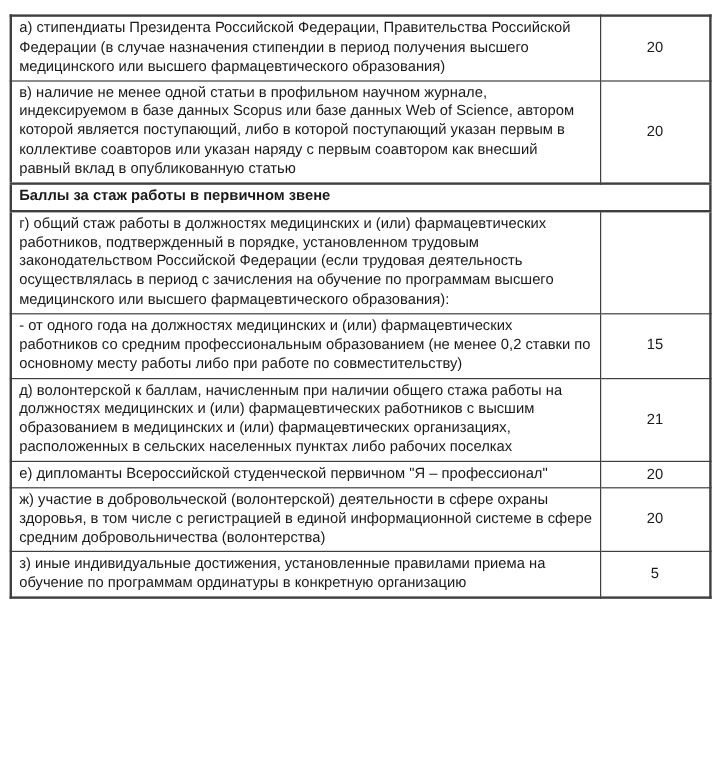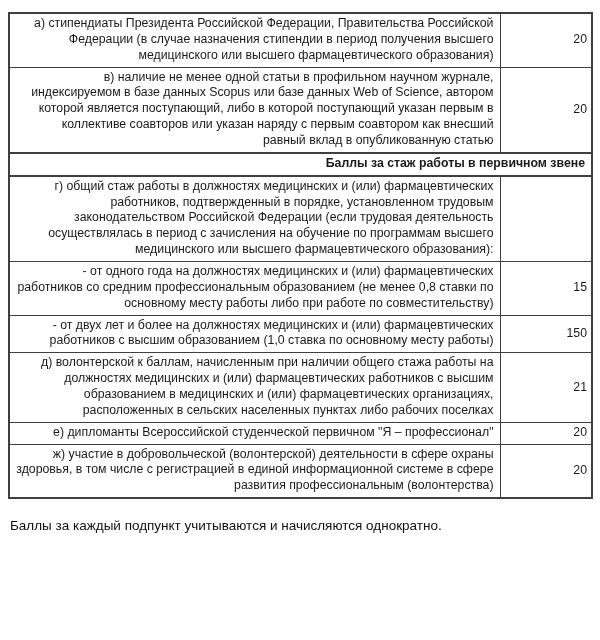--- a/index.html
+++ b/index.html
@@ -26,35 +26,34 @@
   table.points-table {
     border-collapse: collapse;
     width: 585px;
     border: 2px solid var(--border);
     font-size: 12.3px;
     line-height: 1.29;
     color: var(--text);
   }
   table.points-table td {
     border: 1px solid var(--border);
-    text-align: right;
   }
   td.cell-text {
     padding: 2px 6px 3px 6px;
     vertical-align: middle;
     text-align: left;
   }
   td.cell-value {
     width: 92px;
     padding: 2px 4px;
     text-align: center;
     vertical-align: middle;
   }
   tr.section-row td.section-cell {
-    text-align: right;
+    text-align: left;
     font-weight: bold;
     padding: 2px 6px 3px 6px;
     border-top: 2px solid var(--border);
     border-bottom: 2px solid var(--border);
   }
   .footer-note {
     margin: 19px 0 0 2px;
     font-size: 13.5px;
     line-height: 1.25;
     color: #111111;
@@ -75,35 +74,34 @@
           <td class="cell-value">20</td>
         </tr>
         <tr class="section-row">
           <td class="section-cell" colspan="2">Баллы за стаж работы в первичном звене</td>
         </tr>
         <tr class="item-row">
           <td class="cell-text">г) общий стаж работы в должностях медицинских и (или) фармацевтических работников, подтвержденный в порядке, установленном трудовым законодательством Российской Федерации (если трудовая деятельность осуществлялась в период с зачисления на обучение по программам высшего медицинского или высшего фармацевтического образования):</td>
           <td class="cell-value"></td>
         </tr>
         <tr class="item-row">
-          <td class="cell-text">- от одного года на должностях медицинских и (или) фармацевтических работников со средним профессиональным образованием (не менее 0,8 ставки по основному месту работы либо при работе по совместительству)</td>
+          <td class="cell-text">- от одного года на должностях медицинских и (или) фармацевтических работников со средним профессиональным образованием (не менее 0,2 ставки по основному месту работы либо при работе по совместительству)</td>
           <td class="cell-value">15</td>
-        </tr>
-        <tr class="item-row">
-          <td class="cell-text">- от двух лет и более на должностях медицинских и (или) фармацевтических работников с высшим образованием (1,0 ставка по основному месту работы)</td>
-          <td class="cell-value">150</td>
         </tr>
         <tr class="item-row">
           <td class="cell-text">д) волонтерской к баллам, начисленным при наличии общего стажа работы на должностях медицинских и (или) фармацевтических работников с высшим образованием в медицинских и (или) фармацевтических организациях, расположенных в сельских населенных пунктах либо рабочих поселках</td>
           <td class="cell-value">21</td>
         </tr>
         <tr class="item-row">
           <td class="cell-text">е) дипломанты Всероссийской студенческой первичном "Я – профессионал"</td>
           <td class="cell-value">20</td>
         </tr>
         <tr class="item-row">
-          <td class="cell-text">ж) участие в добровольческой (волонтерской) деятельности в сфере охраны здоровья, в том числе с регистрацией в единой информационной системе в сфере развития профессиональным (волонтерства)</td>
+          <td class="cell-text">ж) участие в добровольческой (волонтерской) деятельности в сфере охраны здоровья, в том числе с регистрацией в единой информационной системе в сфере средним добровольничества (волонтерства)</td>
           <td class="cell-value">20</td>
+        </tr>
+        <tr class="item-row">
+          <td class="cell-text">з) иные индивидуальные достижения, установленные правилами приема на обучение по программам ординатуры в конкретную организацию</td>
+          <td class="cell-value">5</td>
         </tr>
       </tbody>
   </table>
-  <p class="footer-note">Баллы за каждый подпункт учитываются и начисляются однократно.</p>
 </div>
 
 </body></html>

